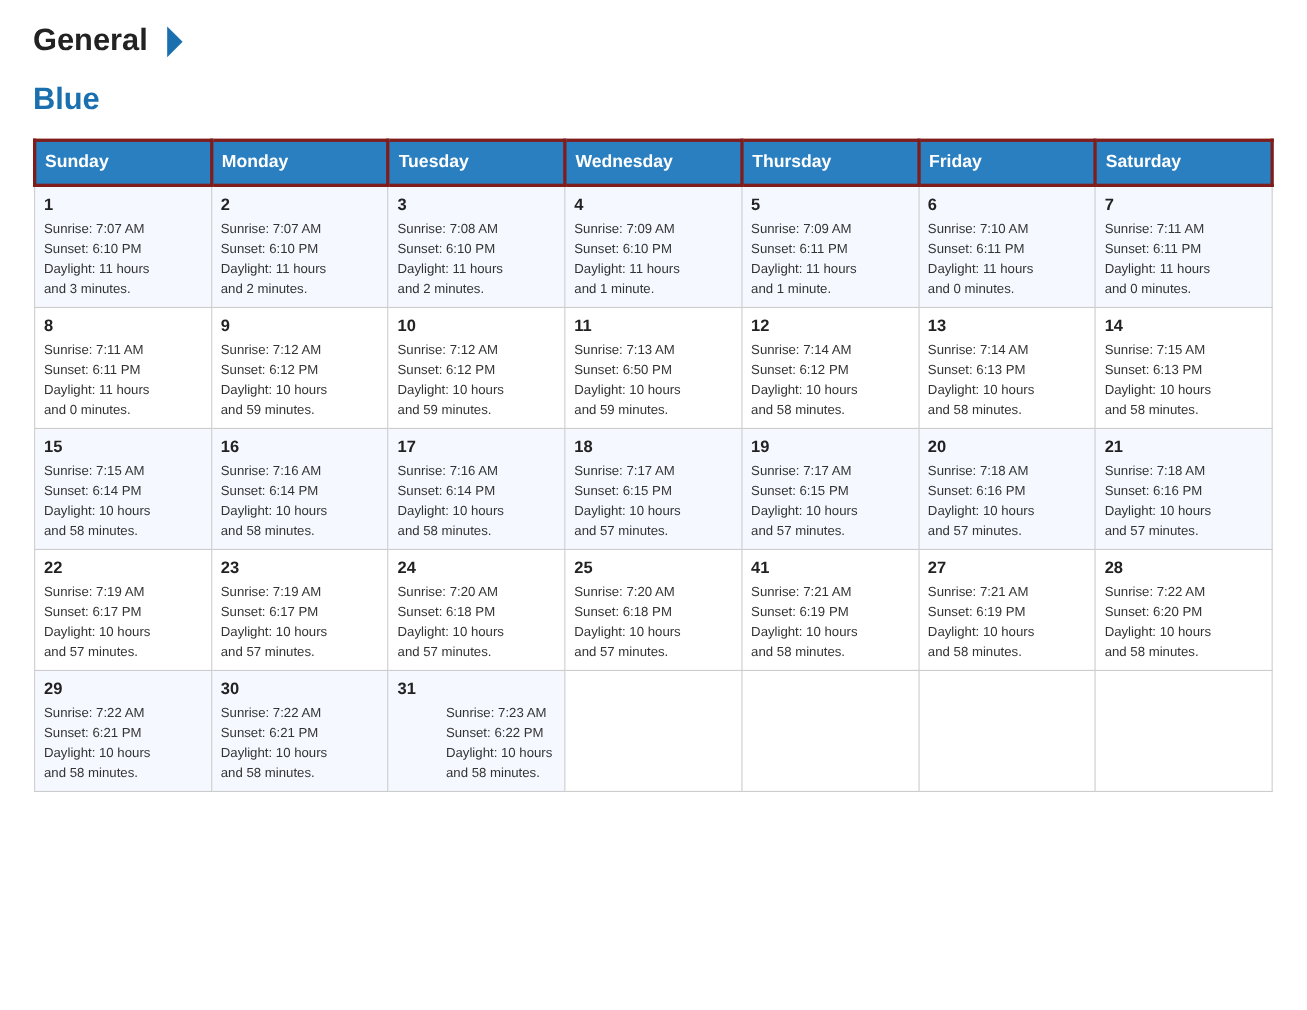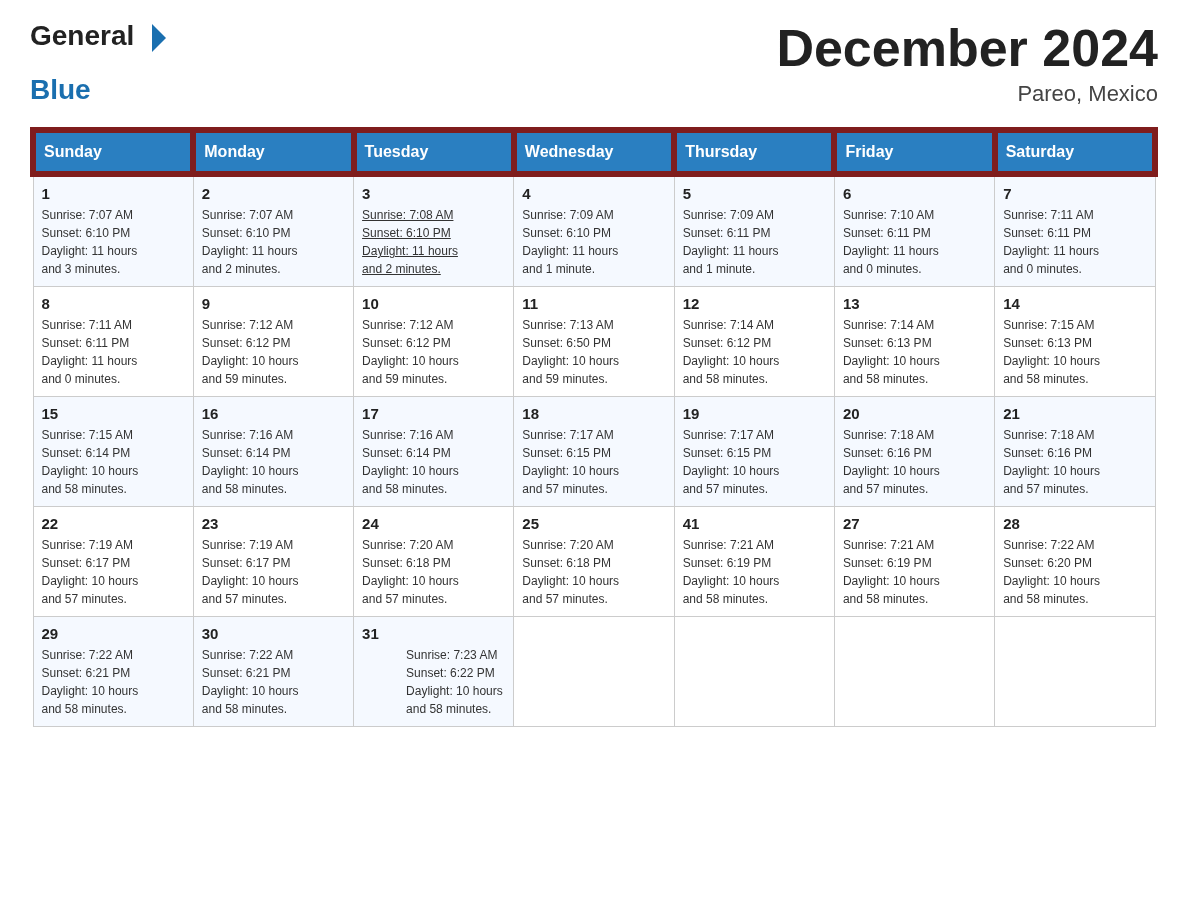--- a/index.html
+++ b/index.html
@@ -68,21 +68,21 @@
       border-collapse: collapse;
       table-layout: fixed;
     }
     thead th {
       background-color: #2a7fc1;
       color: #fff;
       font-size: 16px;
       font-weight: bold;
       padding: 10px 8px;
       text-align: left;
-      border: 6px solid #7f1d1d;
+      border: 3px solid #7f1d1d;
     }
     tbody td {
       vertical-align: top;
       padding: 8px 8px;
       border: 1px solid #ccc;
       font-size: 12.5px;
       color: #222;
       min-height: 90px;
       height: 110px;
     }
@@ -111,24 +111,20 @@
 </head>
 <body>
 
 <div class="header">
   <div class="logo">
     <div class="logo-top">
       <span class="logo-general">General</span>
       <span class="logo-arrow"></span>
     </div>
     <span class="logo-blue">Blue</span>
-  </div>
-  <div class="title-area">
-    <div class="month-title">December 2024</div>
-    <div class="location">Pareo, Mexico</div>
   </div>
 </div>
 
 <table>
   <thead>
     <tr>
       <th>Sunday</th>
       <th>Monday</th>
       <th>Tuesday</th>
       <th>Wednesday</th>
@@ -148,21 +144,21 @@
         </td>
         <td>
           <span class="day-num">2</span>
           <div class="day-info" style="white-space: pre-line;">Sunrise: 7:07 AM
 Sunset: 6:10 PM
 Daylight: 11 hours
 and 2 minutes.</div>
         </td>
         <td>
           <span class="day-num">3</span>
-          <div class="day-info" style="white-space: pre-line; text-decoration: underline;">Sunrise: 7:08 AM
+          <div class="day-info" style="white-space: pre-line;">Sunrise: 7:08 AM
 Sunset: 6:10 PM
 Daylight: 11 hours
 and 2 minutes.</div>
         </td>
         <td>
           <span class="day-num">4</span>
           <div class="day-info" style="white-space: pre-line;">Sunrise: 7:09 AM
 Sunset: 6:10 PM
 Daylight: 11 hours
 and 1 minute.</div>

